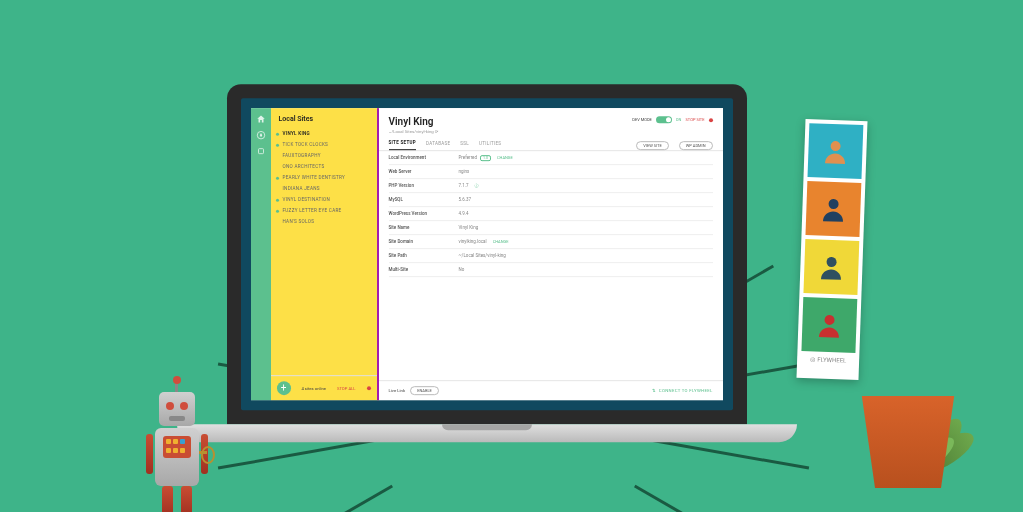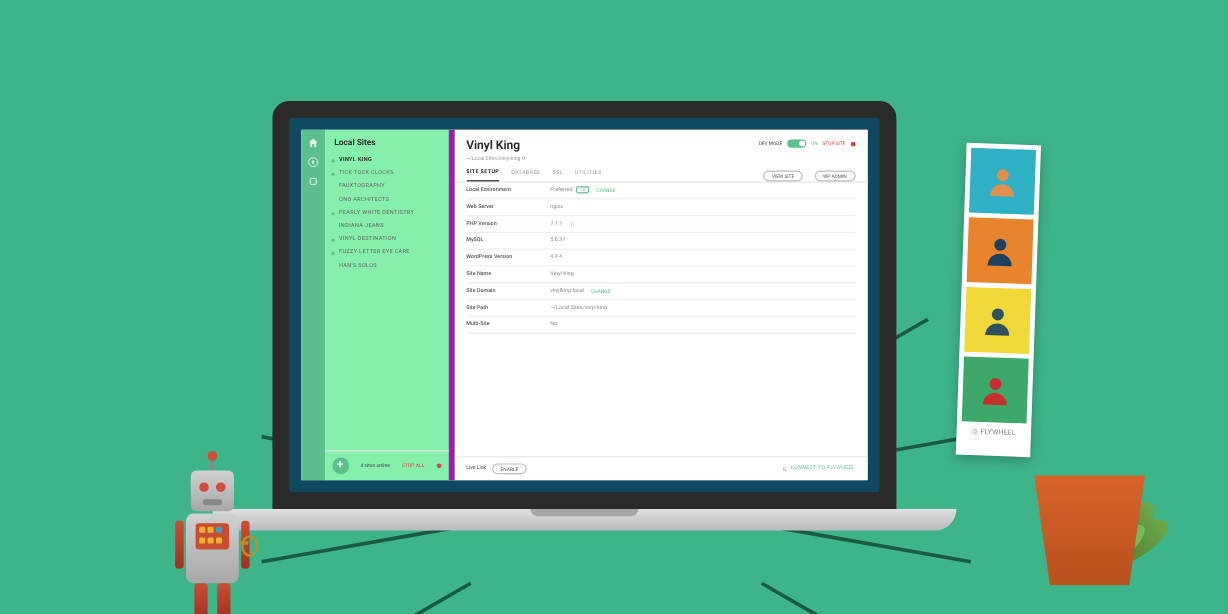--- a/index.html
+++ b/index.html
@@ -90,24 +90,24 @@
   background: #5cc08e;
   display: flex;
   flex-direction: column;
   align-items: center;
   padding-top: 6px;
   gap: 6px;
 }
 .rail svg, .rail .icn { width: 10px; height: 10px; fill: #fff; opacity: .9;}
 .sidebar {
   width: 108px;
-  background: #86efac;
+  background: #fde047;
   display: flex;
   flex-direction: column;
-  border-right: 5px solid #a21caf;
+  border-right: 2px solid #a21caf;
 }
 .sidebar-title {
   font-size: 7px;
   font-weight: 600;
   padding: 7px 8px 5px;
   color: #222;
 }
 .sidebar-list { flex: 1;}
 .sidebar-item {
   padding: 3px 8px 3px 12px;

